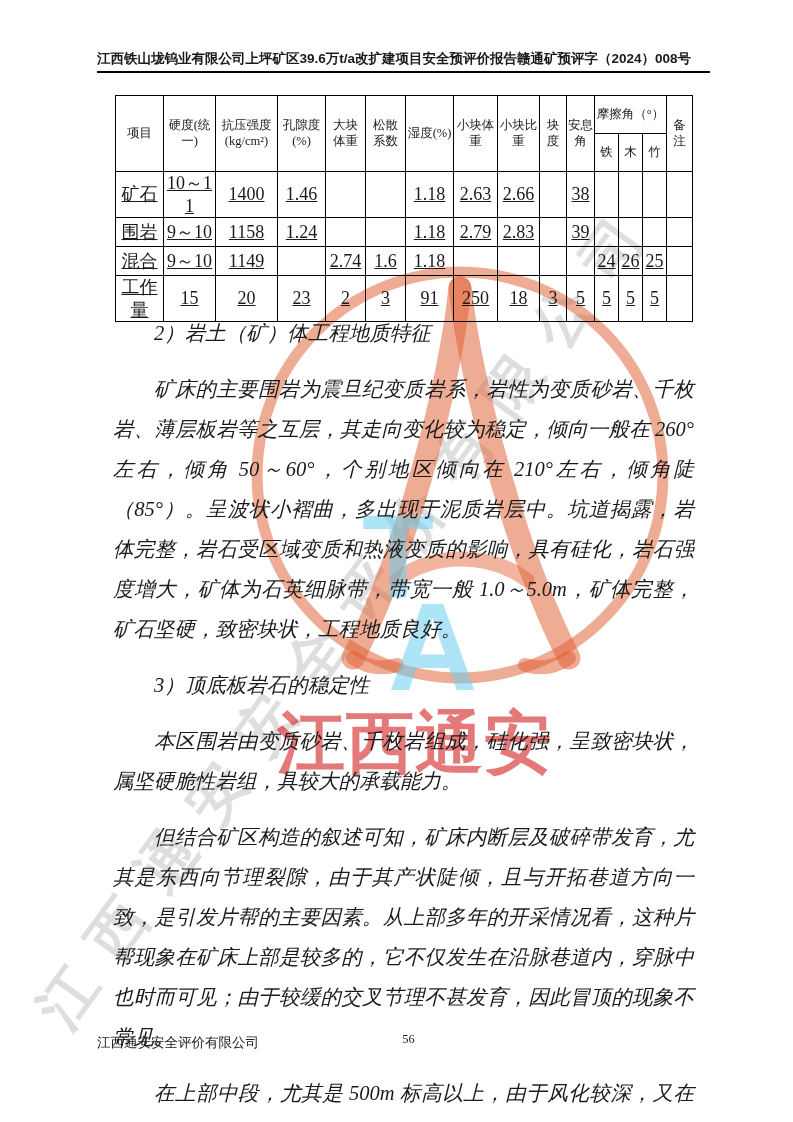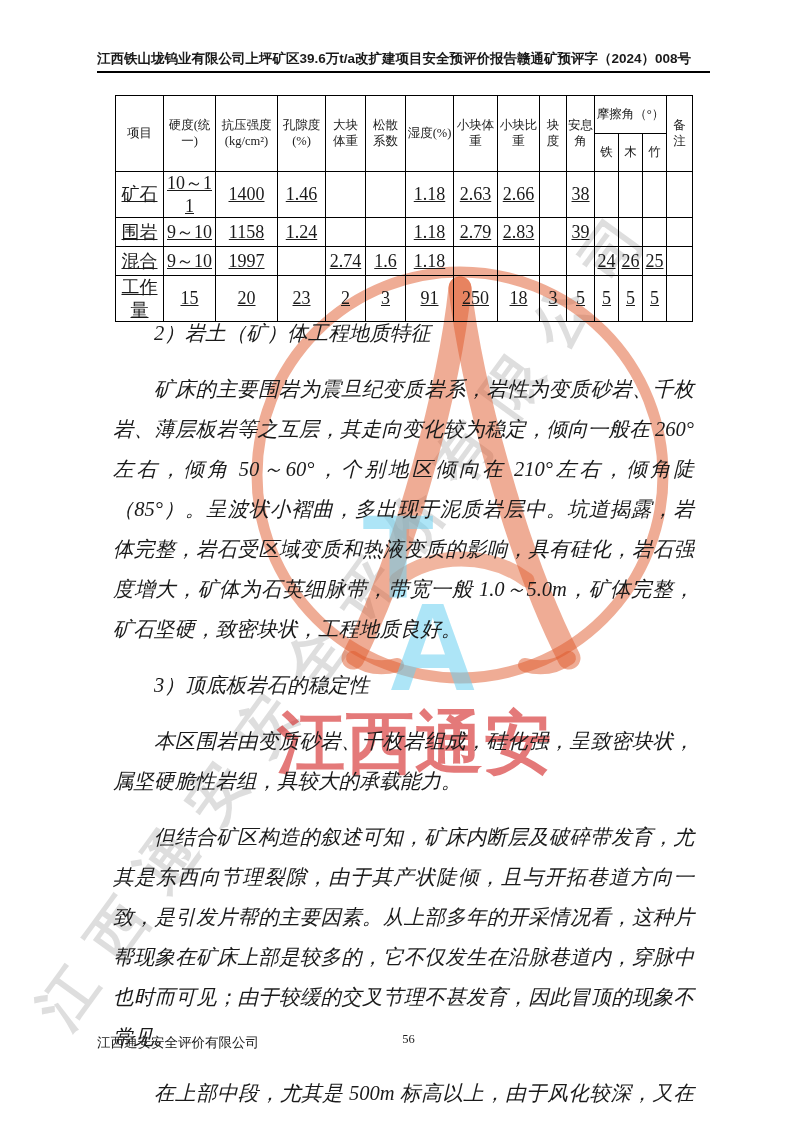--- a/index.html
+++ b/index.html
@@ -166,21 +166,21 @@
       <td></td>
       <td>39</td>
       <td></td>
       <td></td>
       <td></td>
       <td></td>
     </tr>
     <tr class="body-row">
       <td>混合</td>
       <td>9～10</td>
-      <td>1997</td>
+      <td>1149</td>
       <td></td>
       <td>2.74</td>
       <td>1.6</td>
       <td>1.18</td>
       <td></td>
       <td></td>
       <td></td>
       <td></td>
       <td>24</td>
       <td>26</td>

